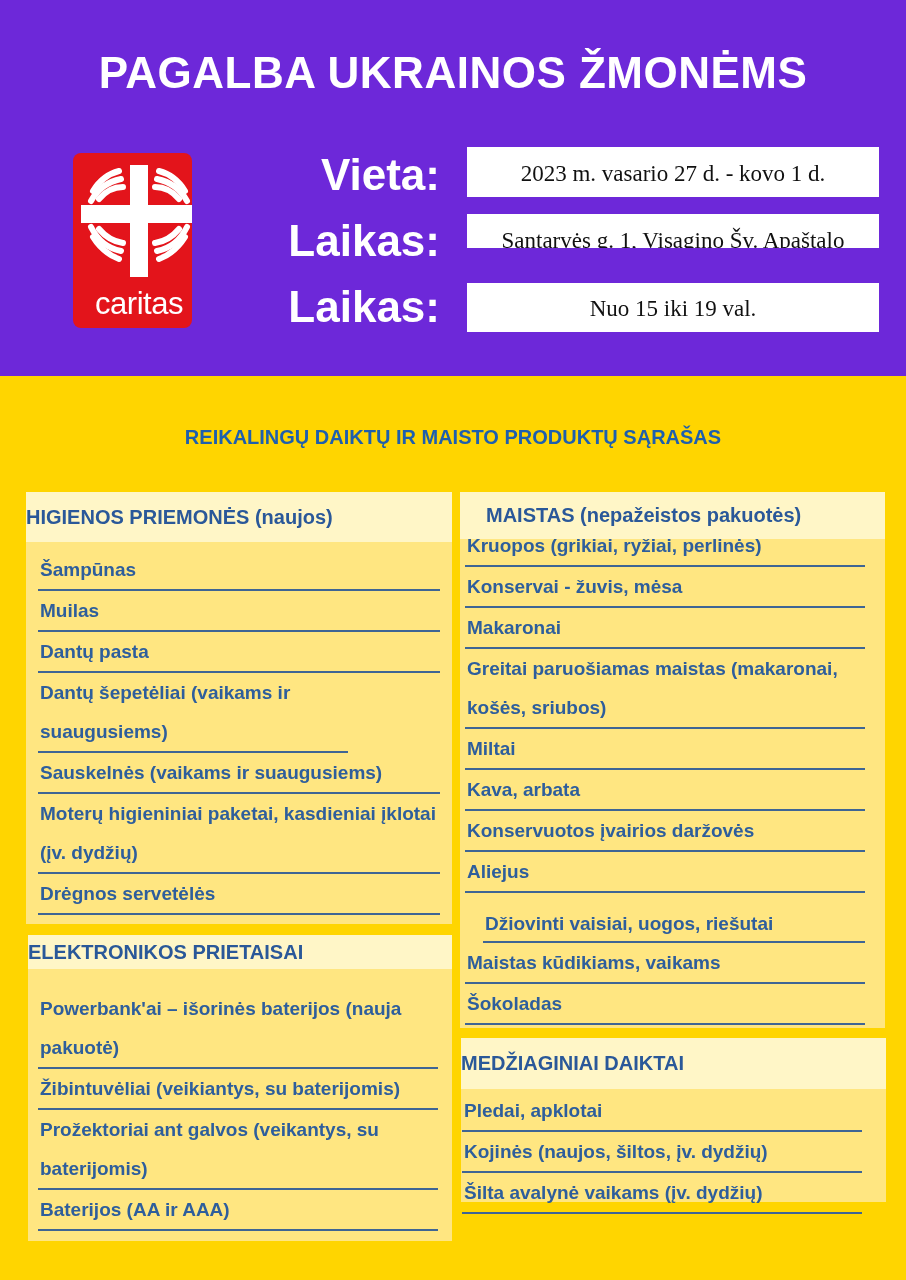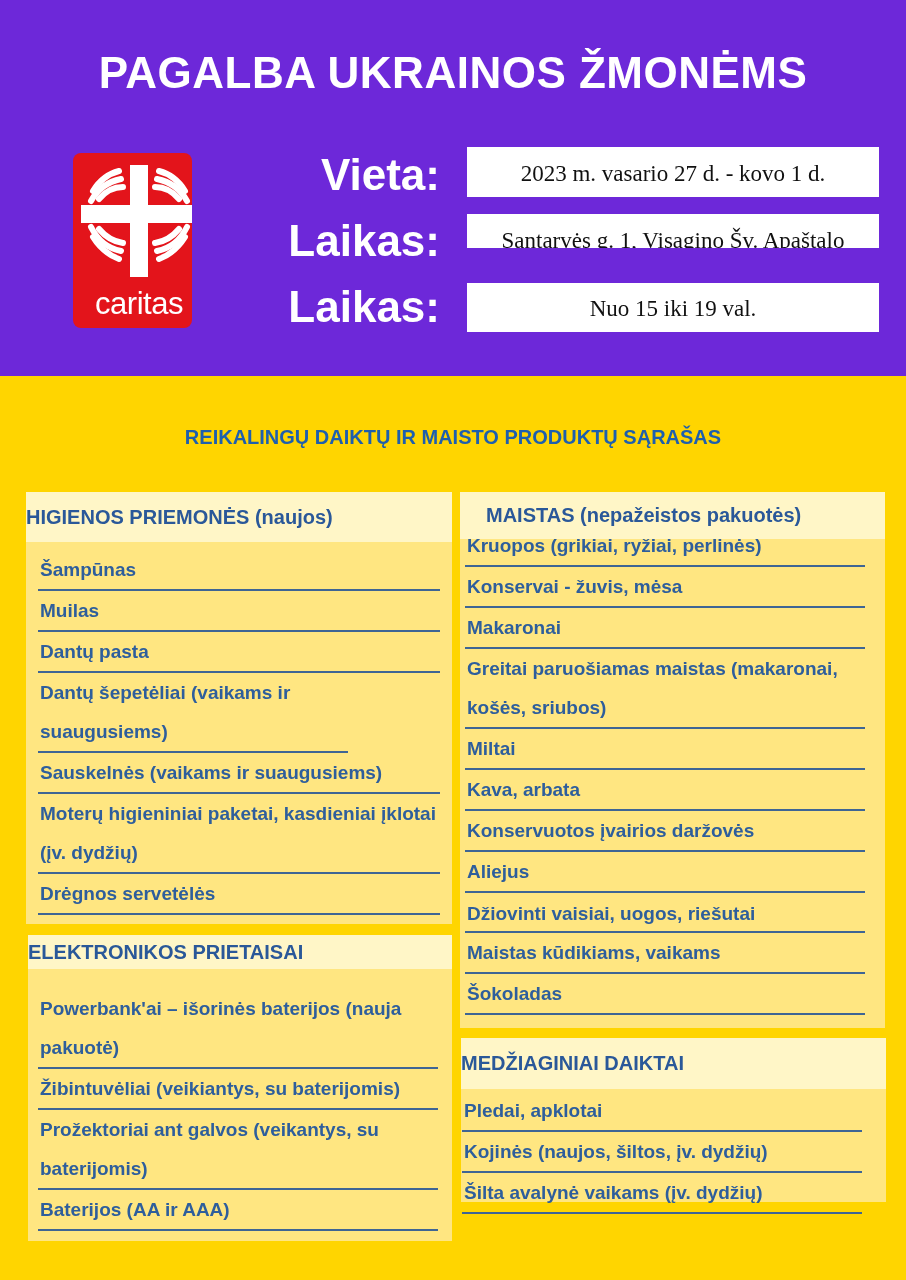--- a/index.html
+++ b/index.html
@@ -86,21 +86,21 @@
   <div class="card-head" style="height:47px; padding-left:26px;">MAISTAS (nepažeistos pakuotės)</div>
   <div class="list" style="left:5px; top:34px; width:400px;">
     <div class="item">Kruopos (grikiai, ryžiai, perlinės)</div>
     <div class="item">Konservai - žuvis, mėsa</div>
     <div class="item">Makaronai</div>
     <div class="item">Greitai paruošiamas maistas (makaronai, košės, sriubos)</div>
     <div class="item">Miltai</div>
     <div class="item">Kava, arbata</div>
     <div class="item">Konservuotos įvairios daržovės</div>
     <div class="item">Aliejus</div>
-    <div class="item" style="line-height:34px; padding-top:4px;">Džiovinti vaisiai, uogos, riešutai</div>
+    <div class="item" style="line-height:34px; padding-top:14px;margin-left:18px;">Džiovinti vaisiai, uogos, riešutai</div>
     <div class="item">Maistas kūdikiams, vaikams</div>
     <div class="item">Šokoladas</div>
   </div>
 </div>
 
 <div class="card" style="left:461px; top:1038px; width:425px; height:164px;">
   <div class="card-head" style="height:51px;">MEDŽIAGINIAI DAIKTAI</div>
   <div class="list" style="left:1px; top:53px; width:400px;">
     <div class="item">Pledai, apklotai</div>
     <div class="item">Kojinės (naujos, šiltos, įv. dydžių)</div>

